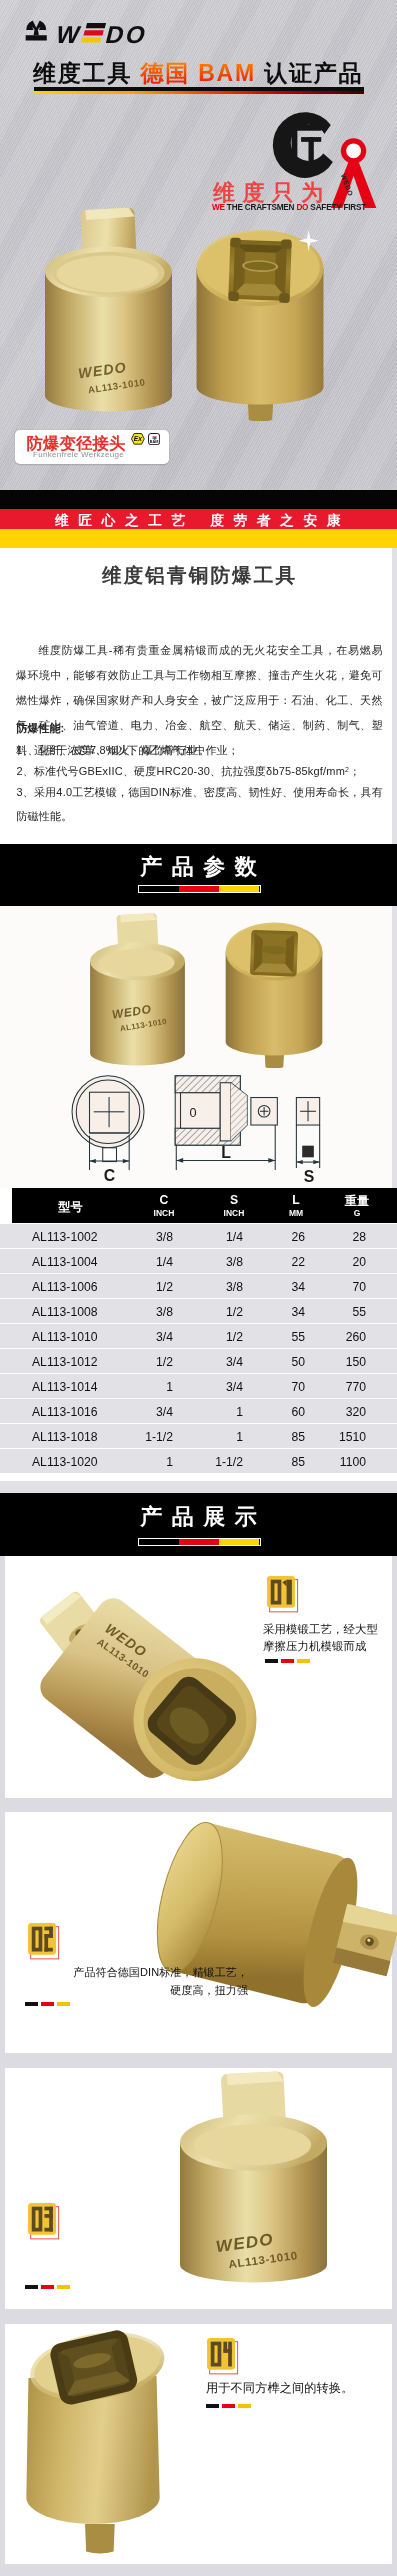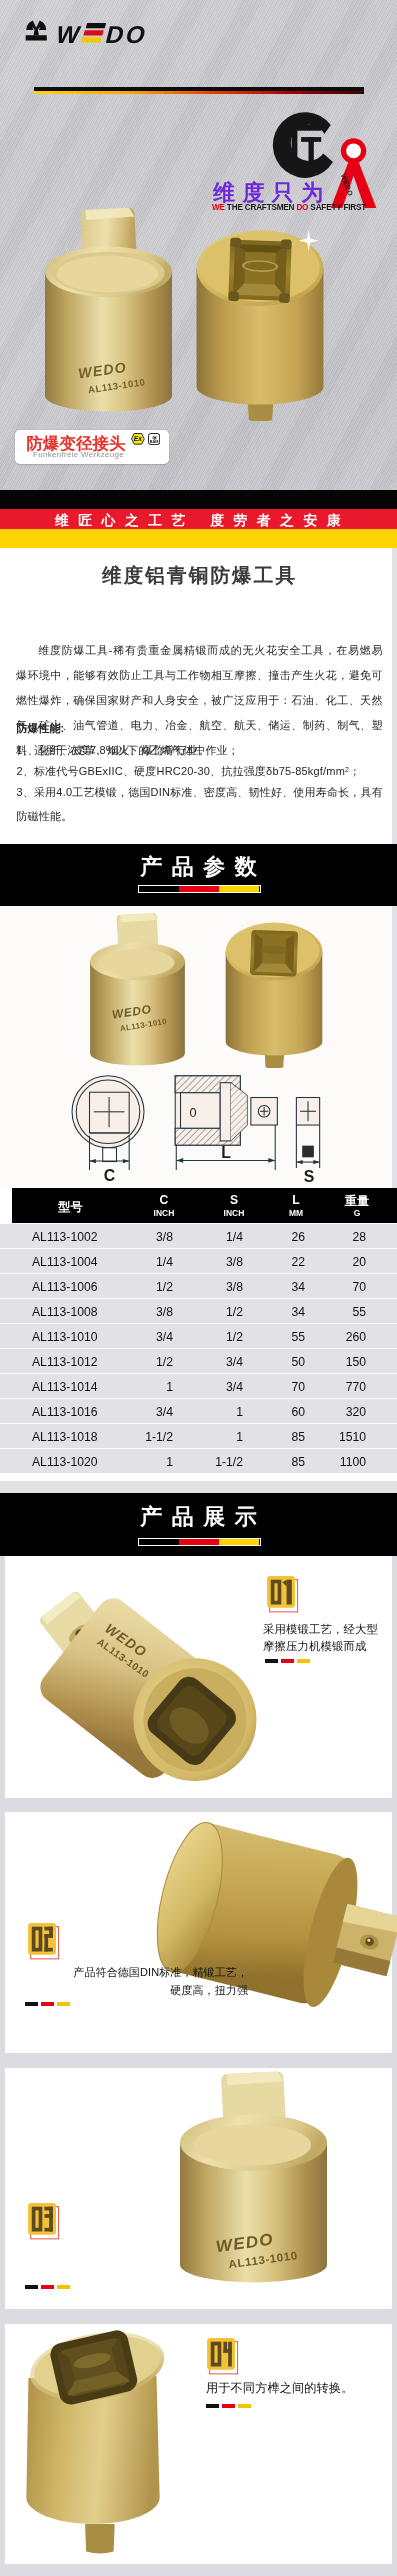--- a/index.html
+++ b/index.html
@@ -29,20 +29,21 @@
     <g transform="skewX(-14)" font-family="Liberation Sans, sans-serif" font-weight="bold" font-size="46" fill="#101010">
       <text x="92" y="53">W</text>
       <text x="186" y="53">D</text>
       <text x="224" y="53">O</text>
       <rect x="144" y="15" width="36" height="10" fill="#101010"></rect>
       <rect x="143" y="28.5" width="36" height="10" fill="#d80d18"></rect>
       <rect x="142" y="42" width="36" height="10" fill="#f4c800"></rect>
     </g>
   </svg>
 
+  <div class="abs" style="left:33px;top:58px;width:339px;height:27.6px;font-size:23px;font-weight:bold;color:#0d0d0d;white-space:nowrap;letter-spacing:1.8px;">维度工具 <span style="background:linear-gradient(180deg,#ff8a00,#e81600);-webkit-background-clip:text;background-clip:text;color:transparent;">德国 BAM</span> 认证产品</div>
 
   <div class="abs" style="left:34px;top:87px;width:330px;height:3.7px;background:#0c0c0c;"></div>
 
   <div class="abs" style="left:34px;top:91px;width:330px;height:3.2px;background:linear-gradient(90deg,#ffd300 0%,#f7a300 30%,#e83c00 55%,#a80000 78%,#3c0000 100%);"></div>
 
   <svg class="abs" style="left:212px;top:109px;" width="175" height="106" viewBox="0 0 330 200">
 
     <path d="M224 30 A61 62 0 1 0 228 100 L210 84 A34 34 0 1 1 212 47 Z" fill="#161616"></path>
 
     <g fill="#161616">
@@ -54,21 +55,21 @@
     </g>
 
     <g fill="#e60013">
       <circle cx="267" cy="79" r="24"></circle>
       <circle cx="267" cy="79" r="14" fill="#fff"></circle>
       <path d="M258 98 L276 98 L310 187 L288 187 L267 126 L246 187 L224 187 Z"></path>
     </g>
     <text x="243" y="124" transform="rotate(70 243 124)" font-size="13" font-weight="bold" fill="#1a1a1a" letter-spacing="1">WEDO</text>
   </svg>
 
-  <div class="abs" style="left:213px;top:178px;width:127px;font-size:22px;font-weight:bold;color:#6d28d9;letter-spacing:7.4px;white-space:nowrap;">维度只为</div>
+  <div class="abs" style="left:213px;top:178px;width:127px;font-size:22px;font-weight:bold;color:#ef4444;letter-spacing:7.4px;white-space:nowrap;">维度只为</div>
 
   <div class="abs" style="left:212px;top:203px;width:170px;font-size:8.2px;font-weight:bold;color:#1c1c1c;letter-spacing:-0.2px;white-space:nowrap;"><span style="color:#e60013;">WE</span> THE CRAFTSMEN <span style="color:#e60013;">DO</span> SAFETY FIRST</div>
 
   <svg class="abs" style="left:45px;top:207px;" width="127" height="207" viewBox="0 0 240 390">
     <defs>
       <linearGradient id="gb1" x1="0" y1="0" x2="1" y2="0">
         <stop offset="0" stop-color="#94793f"></stop>
           <stop offset="0.18" stop-color="#c0a763"></stop>
         <stop offset="0.45" stop-color="#eadfa9"></stop>
           <stop offset="0.62" stop-color="#dcc685"></stop>

